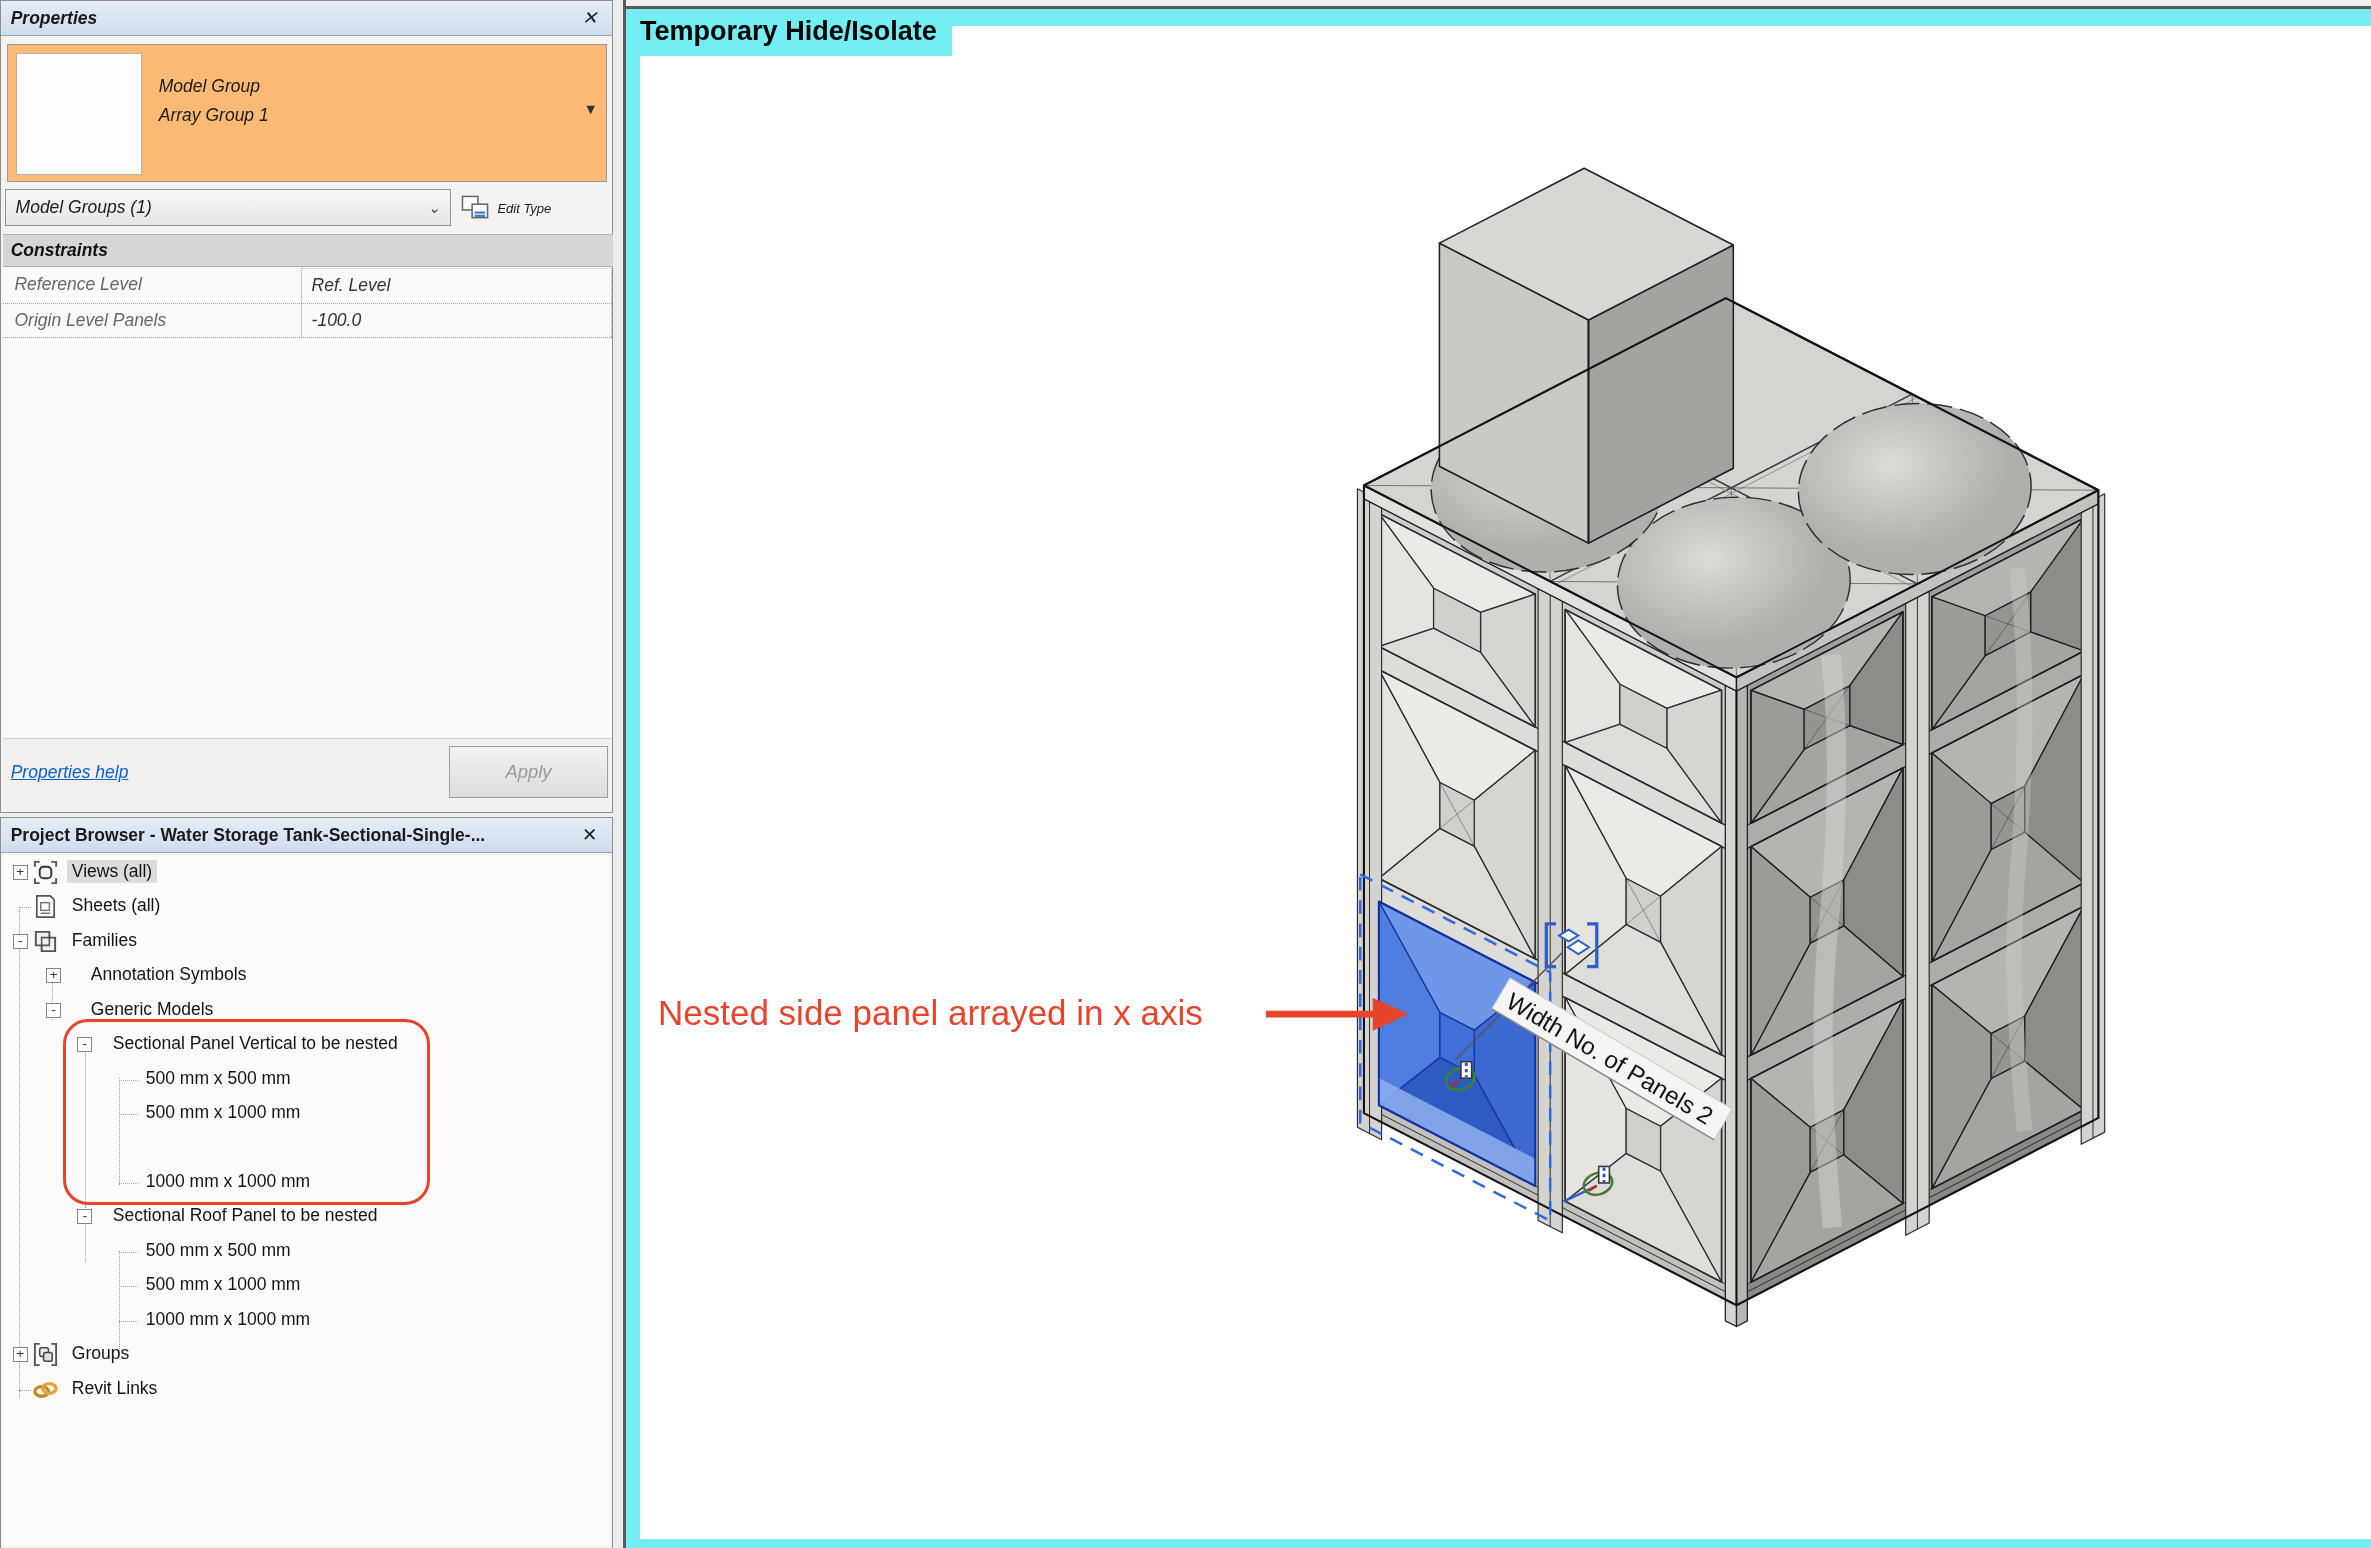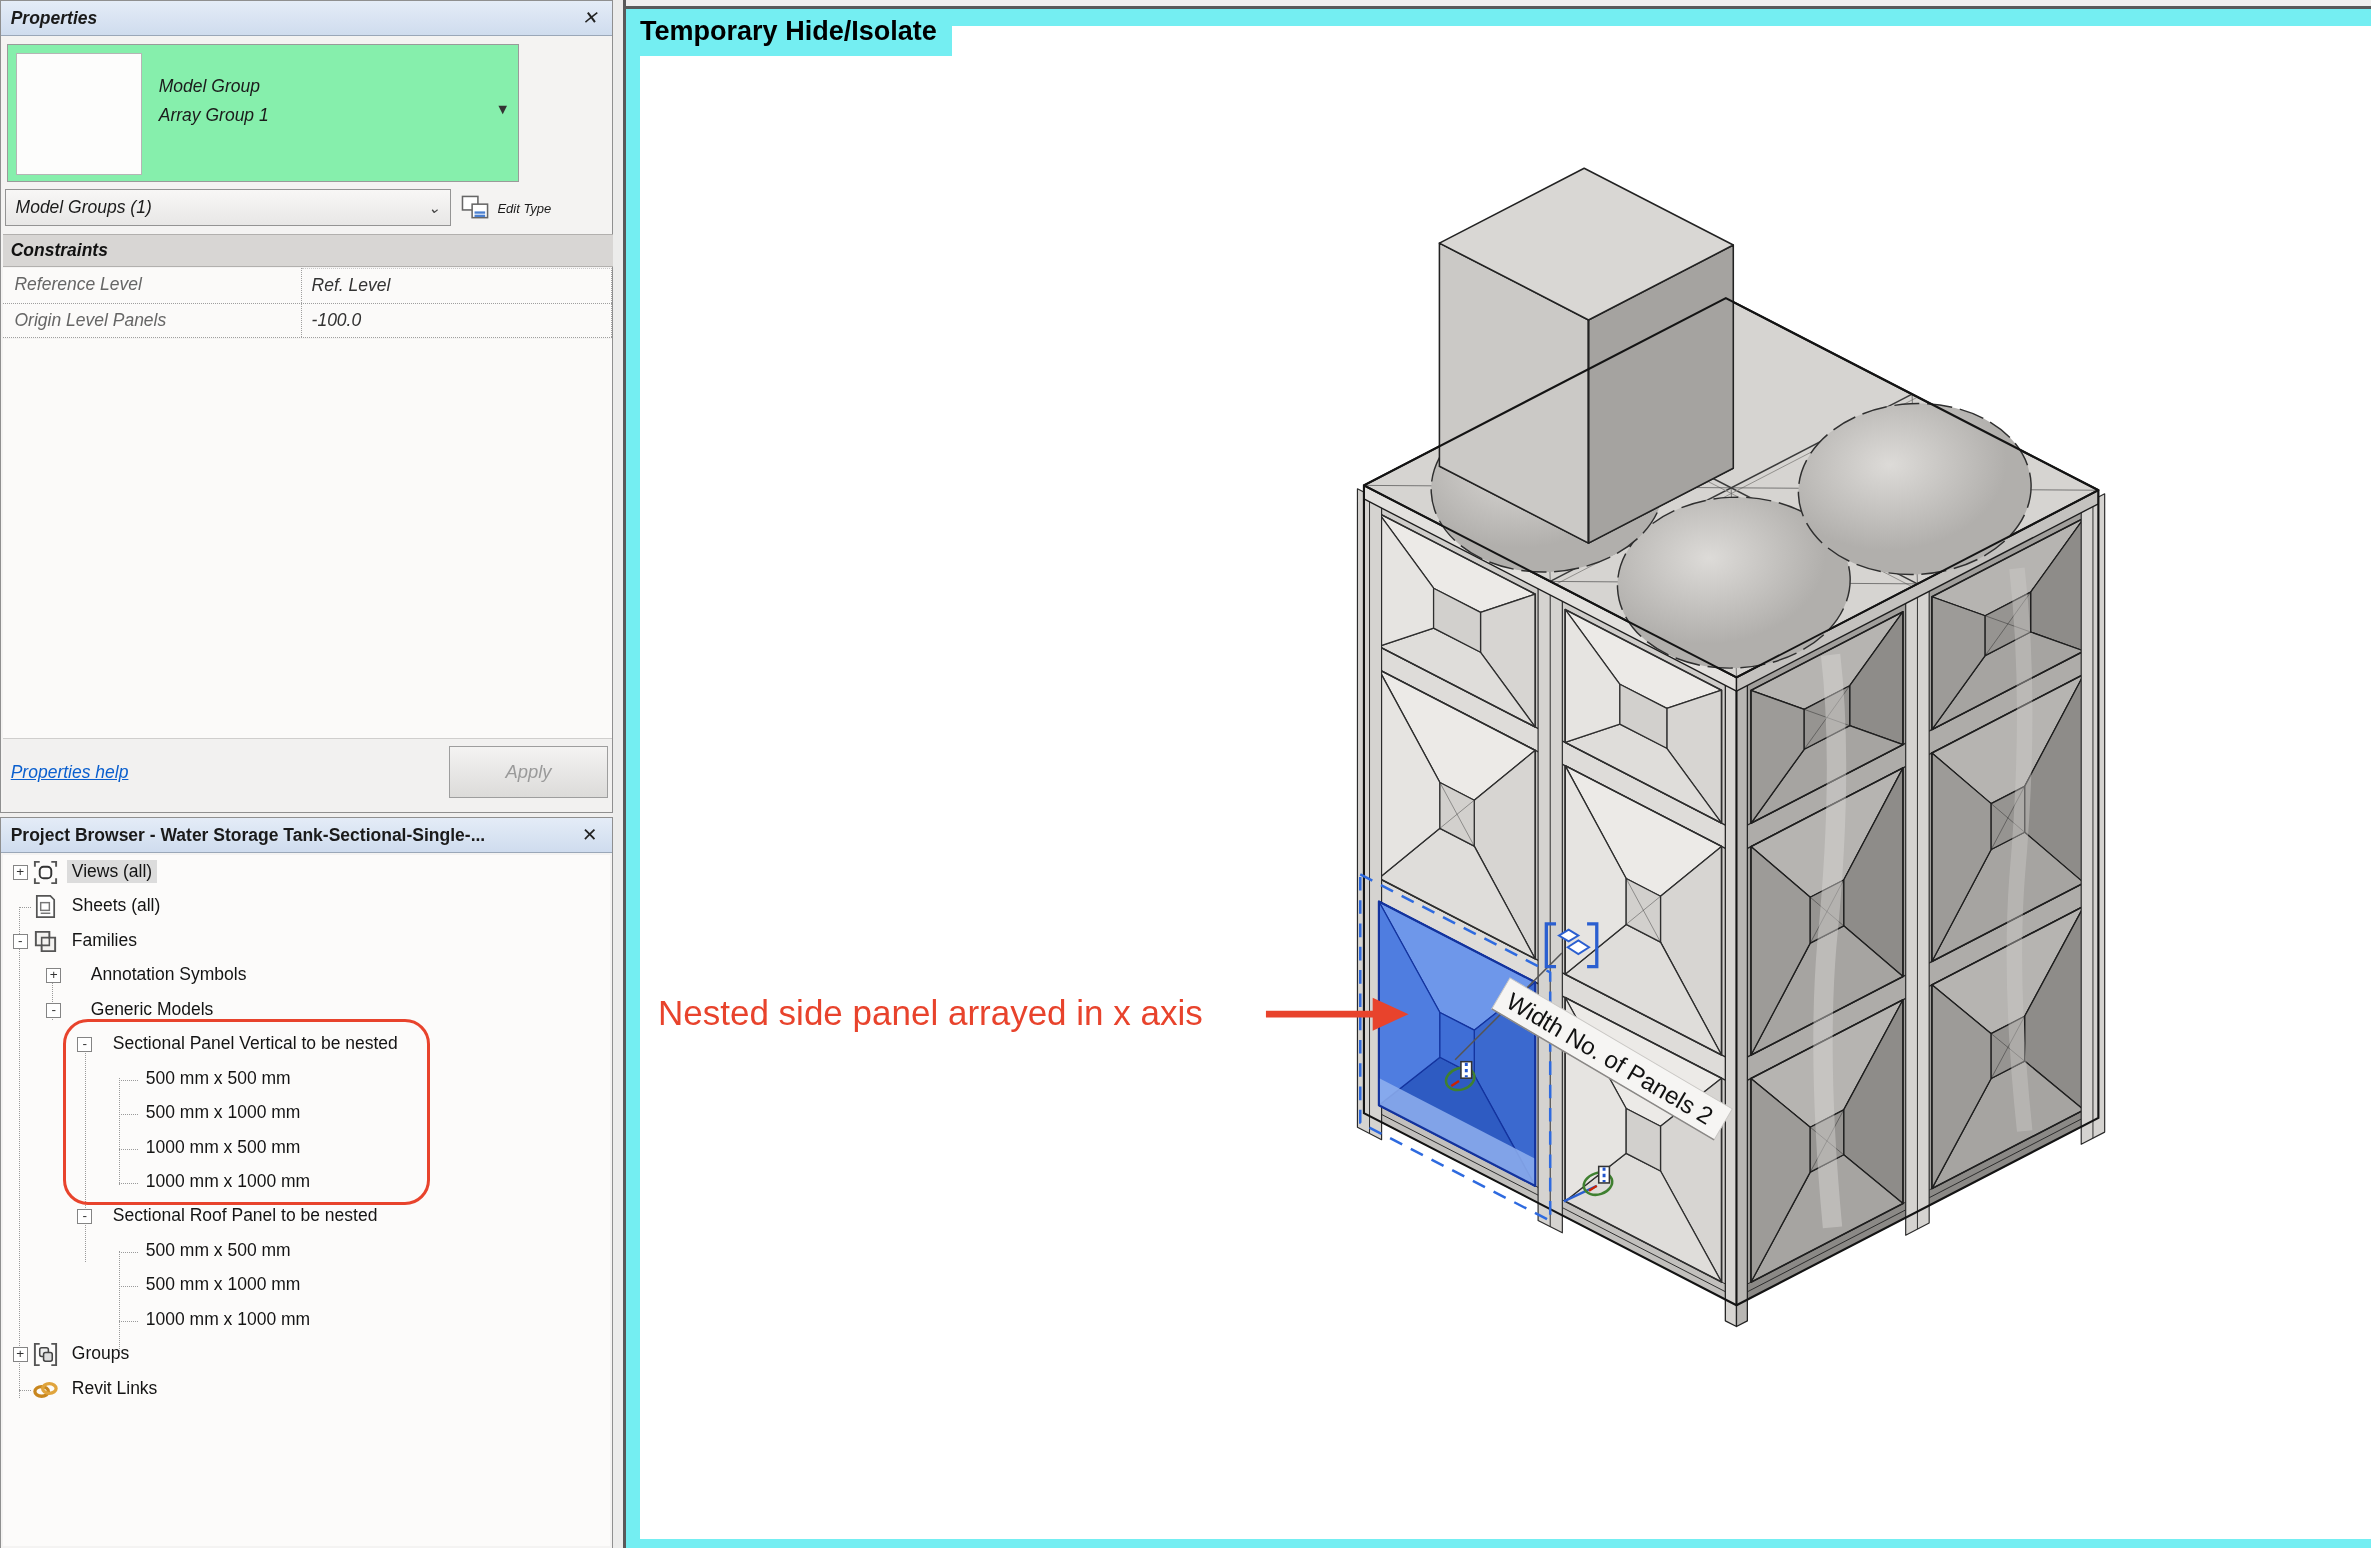--- a/index.html
+++ b/index.html
@@ -10,22 +10,22 @@
   
   #left-col { position:absolute; left:0; top:0; width:613px; height:1549px; background:#f0efee; }
   .palette { position:absolute; left:0; width:613px; border:1px solid #8f8f8f; background:#f4f3f2; }
   .palette-header { height:35px; background:linear-gradient(#e4ecf7,#cfdcee);
       border-bottom:1px solid #9aa7b8; display:flex; align-items:center; padding:0 9.7px;
       font-size:17.5px; color:#1a1a1a; font-weight:600; }
   .palette-header .title { flex:1 1 auto; white-space:nowrap; overflow:hidden; }
   .close-x { width:25px; text-align:center; font-size:18.4px; font-weight:400; color:#222; cursor:pointer; }
 
   
-  #type-selector { position:absolute; left:5.8px; top:43px; width:512px; height:138px;
-      background:#86efac; border:1px solid #9a9a9a; }
+  #type-selector { position:absolute; left:5.8px; top:43px; width:600px; height:138px;
+      background:#fdba74; border:1px solid #9a9a9a; }
   #type-preview { position:absolute; left:7.8px; top:7.8px; width:126px; height:122px;
       background:#fdfdfc; border:1px solid #b5b5b5; }
   #type-texts { position:absolute; left:151px; top:27px; font-size:17.5px; color:#1b1b1b; line-height:29px; }
   #type-drop { position:absolute; right:7.8px; top:56px; font-size:14.6px; color:#333; }
 
   #filter-row { position:absolute; left:3.9px; top:188px; width:606px; height:39px; display:flex; }
   #filter-combo { width:446px; height:37px; background:linear-gradient(#f8f7f6,#e8e7e6);
       border:1px solid #949494; font-size:17.5px; color:#1b1b1b; display:flex; align-items:center; padding:0 9.7px; }
   #filter-combo .chev { margin-left:auto; font-size:14.6px; color:#444; }
   #edit-type-btn { display:flex; align-items:center; gap:7.8px; padding:0 9.7px; font-size:13px; color:#1b1b1b; }
@@ -179,24 +179,20 @@
           <div class="expander" style="left: 74px;">-</div>
           <div class="tree-label" style="left: 105px;">Sectional Panel Vertical to be nested</div>
         </div>
         <div class="tree-row" style="top: 207px;">
           <div class="stub" style="left: 116px; width: 19.4px; top: 17.5px;"></div>
           <div class="tree-label" style="left: 138px;">500 mm x 500 mm</div>
         </div>
         <div class="tree-row" style="top: 241px;">
           <div class="stub" style="left: 116px; width: 19.4px; top: 17.5px;"></div>
           <div class="tree-label" style="left: 138px;">500 mm x 1000 mm</div>
-        </div>
-        <div class="tree-row" style="top: 276px;">
-          <div class="stub" style="left: 116px; width: 19.4px; top: 17.5px;"></div>
-          <div class="tree-label" style="left: 138px;">1000 mm x 500 mm</div>
         </div>
         <div class="tree-row" style="top: 310px;">
           <div class="stub" style="left: 116px; width: 19.4px; top: 17.5px;"></div>
           <div class="tree-label" style="left: 138px;">1000 mm x 1000 mm</div>
         </div>
         <div class="tree-row" style="top: 344px;">
           <div class="stub" style="left: 82px; top: 17.5px;"></div>
           <div class="expander" style="left: 74px;">-</div>
           <div class="tree-label" style="left: 105px;">Sectional Roof Panel to be nested</div>
         </div>

